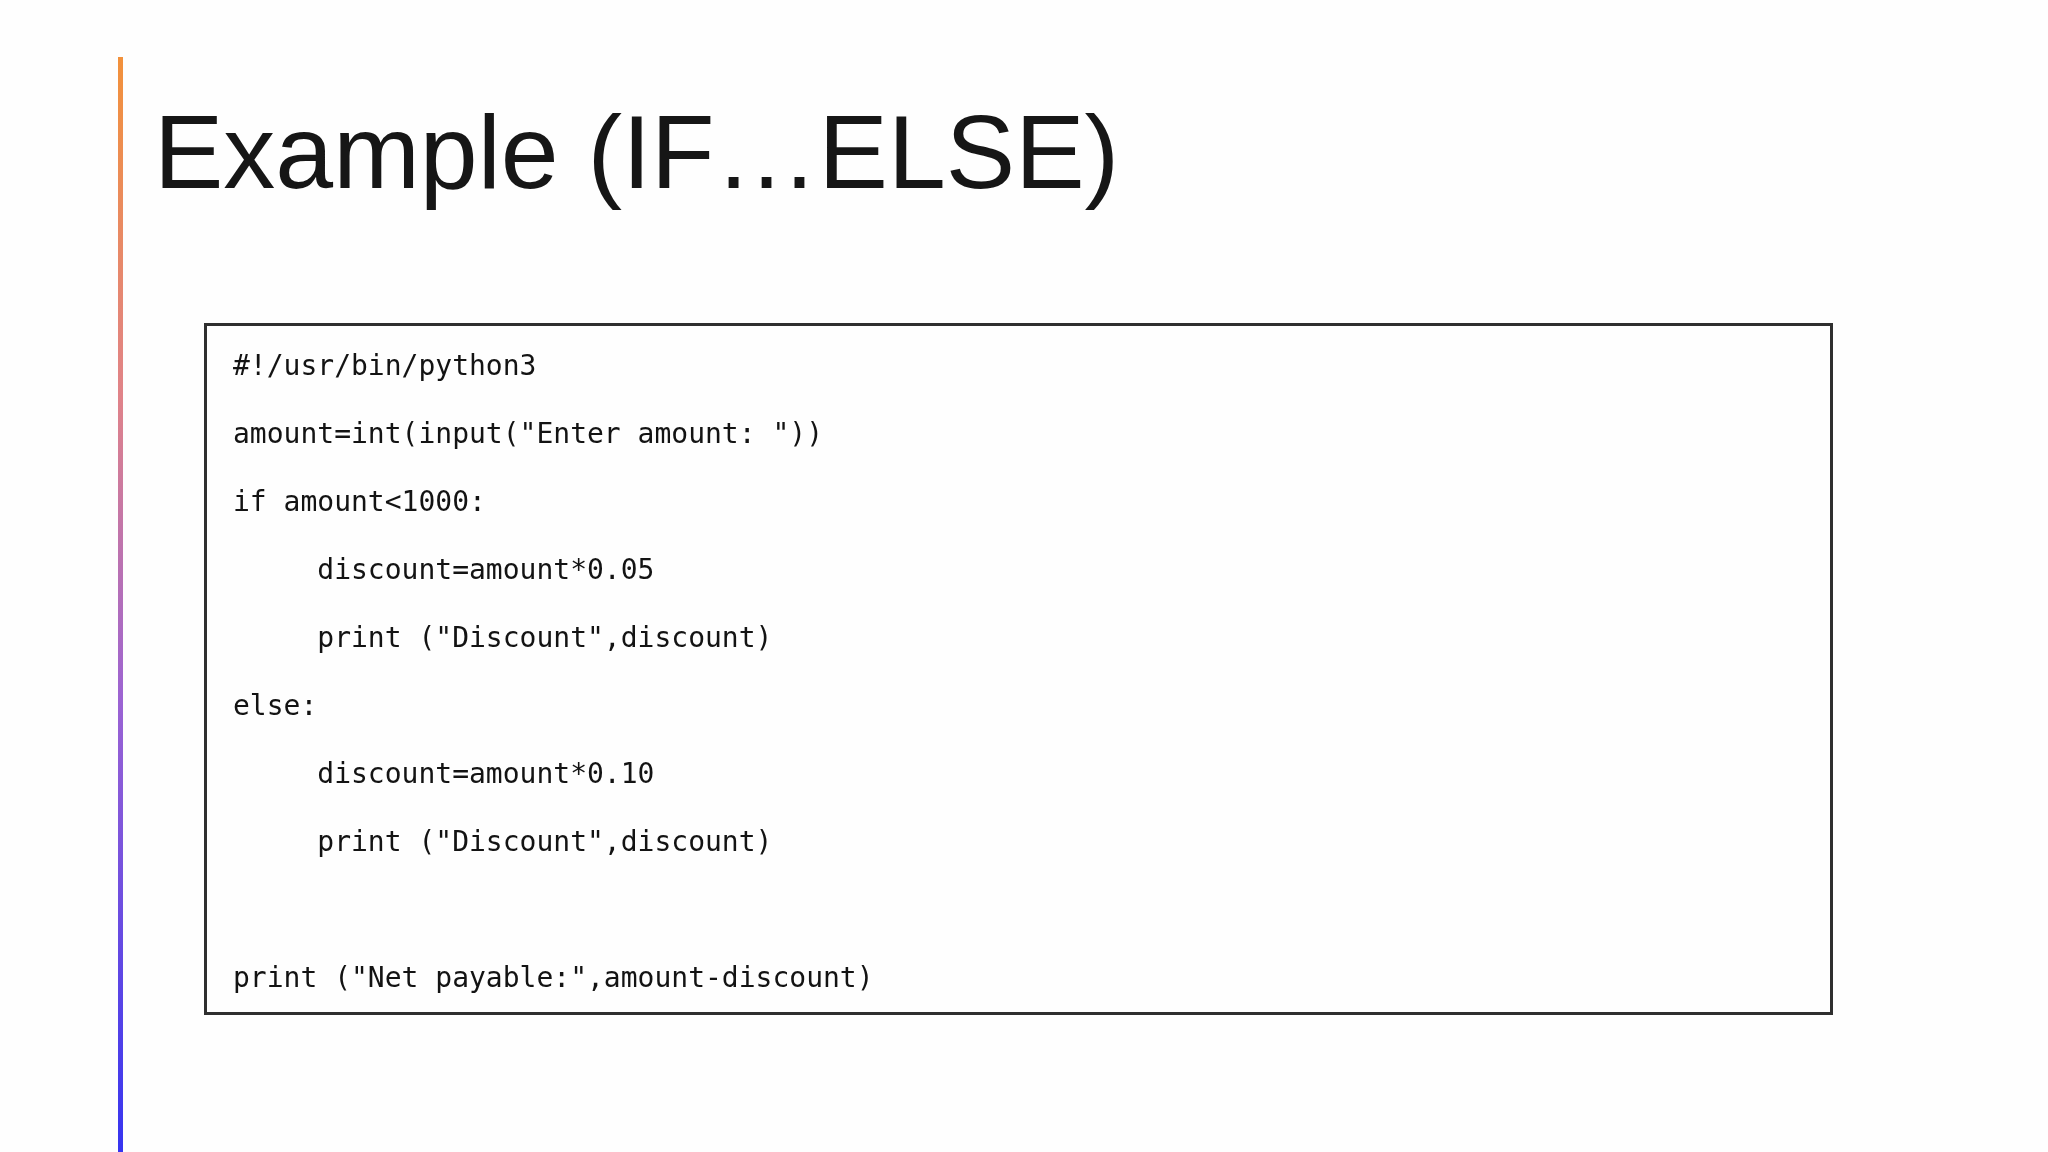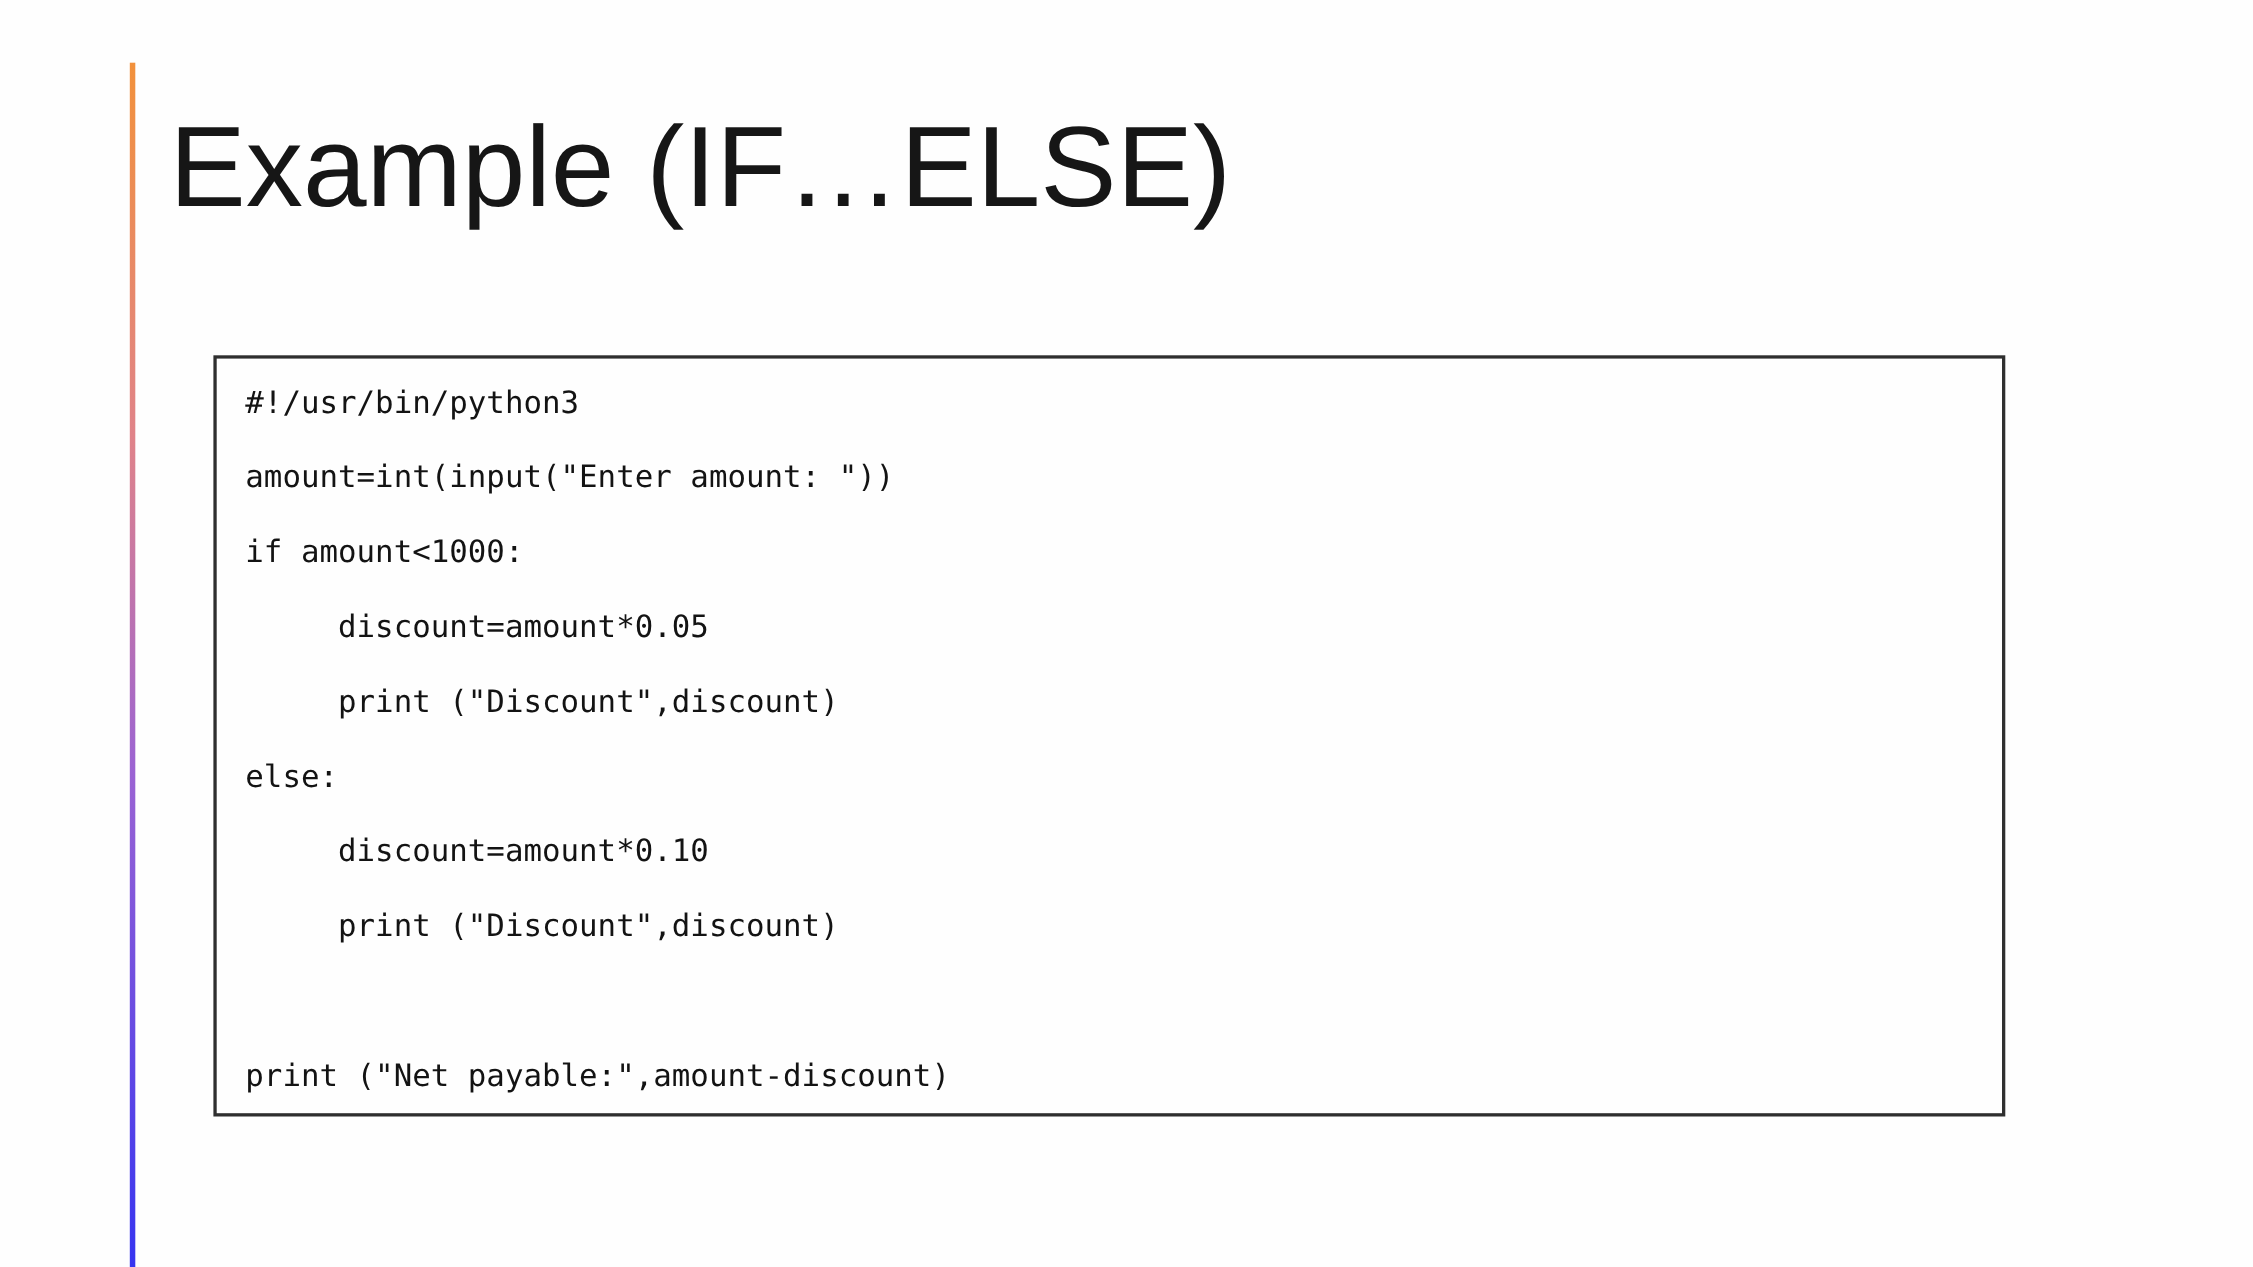--- a/index.html
+++ b/index.html
@@ -32,21 +32,21 @@
     margin: 0;
     font-size: 104px;
     line-height: 1.1;
     font-weight: 400;
     color: #161616;
     letter-spacing: 0px;
     white-space: nowrap;
   }
   .code-box {
     position: absolute;
-    left: 194px;
+    left: 204px;
     top: 323px;
     width: 1629px;
     height: 692px;
     box-sizing: border-box;
     border: 3px solid #2f2f2f;
     background: #fefefe;
   }
   .code-text {
     margin: 0;
     padding: 6px 10px 0 26px;

